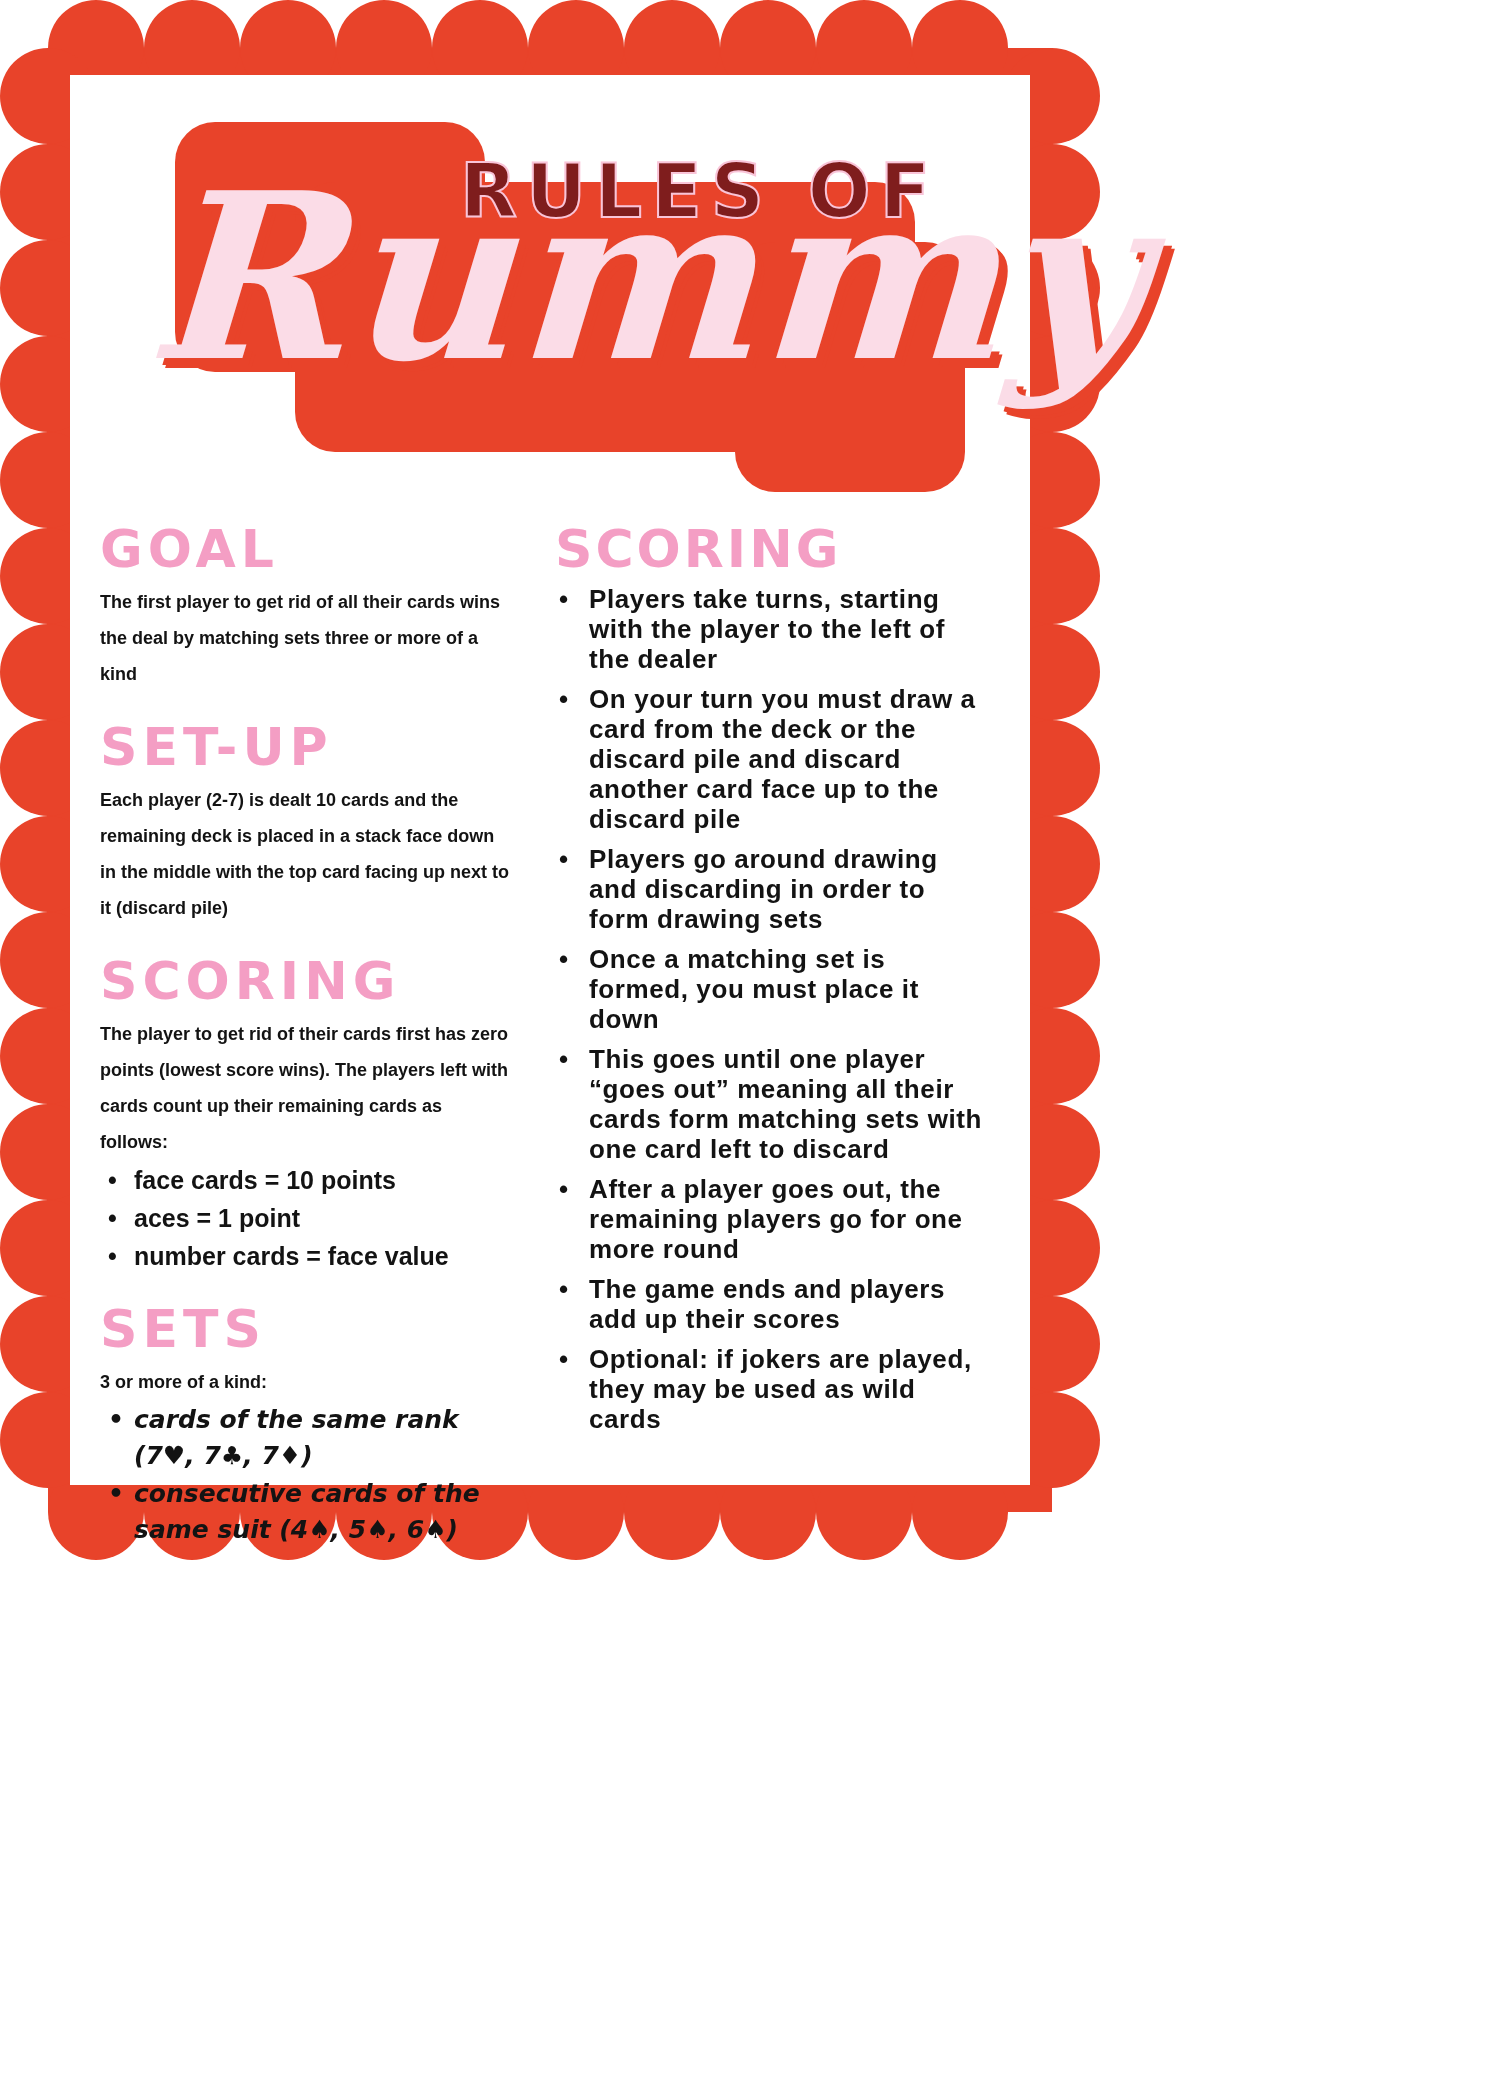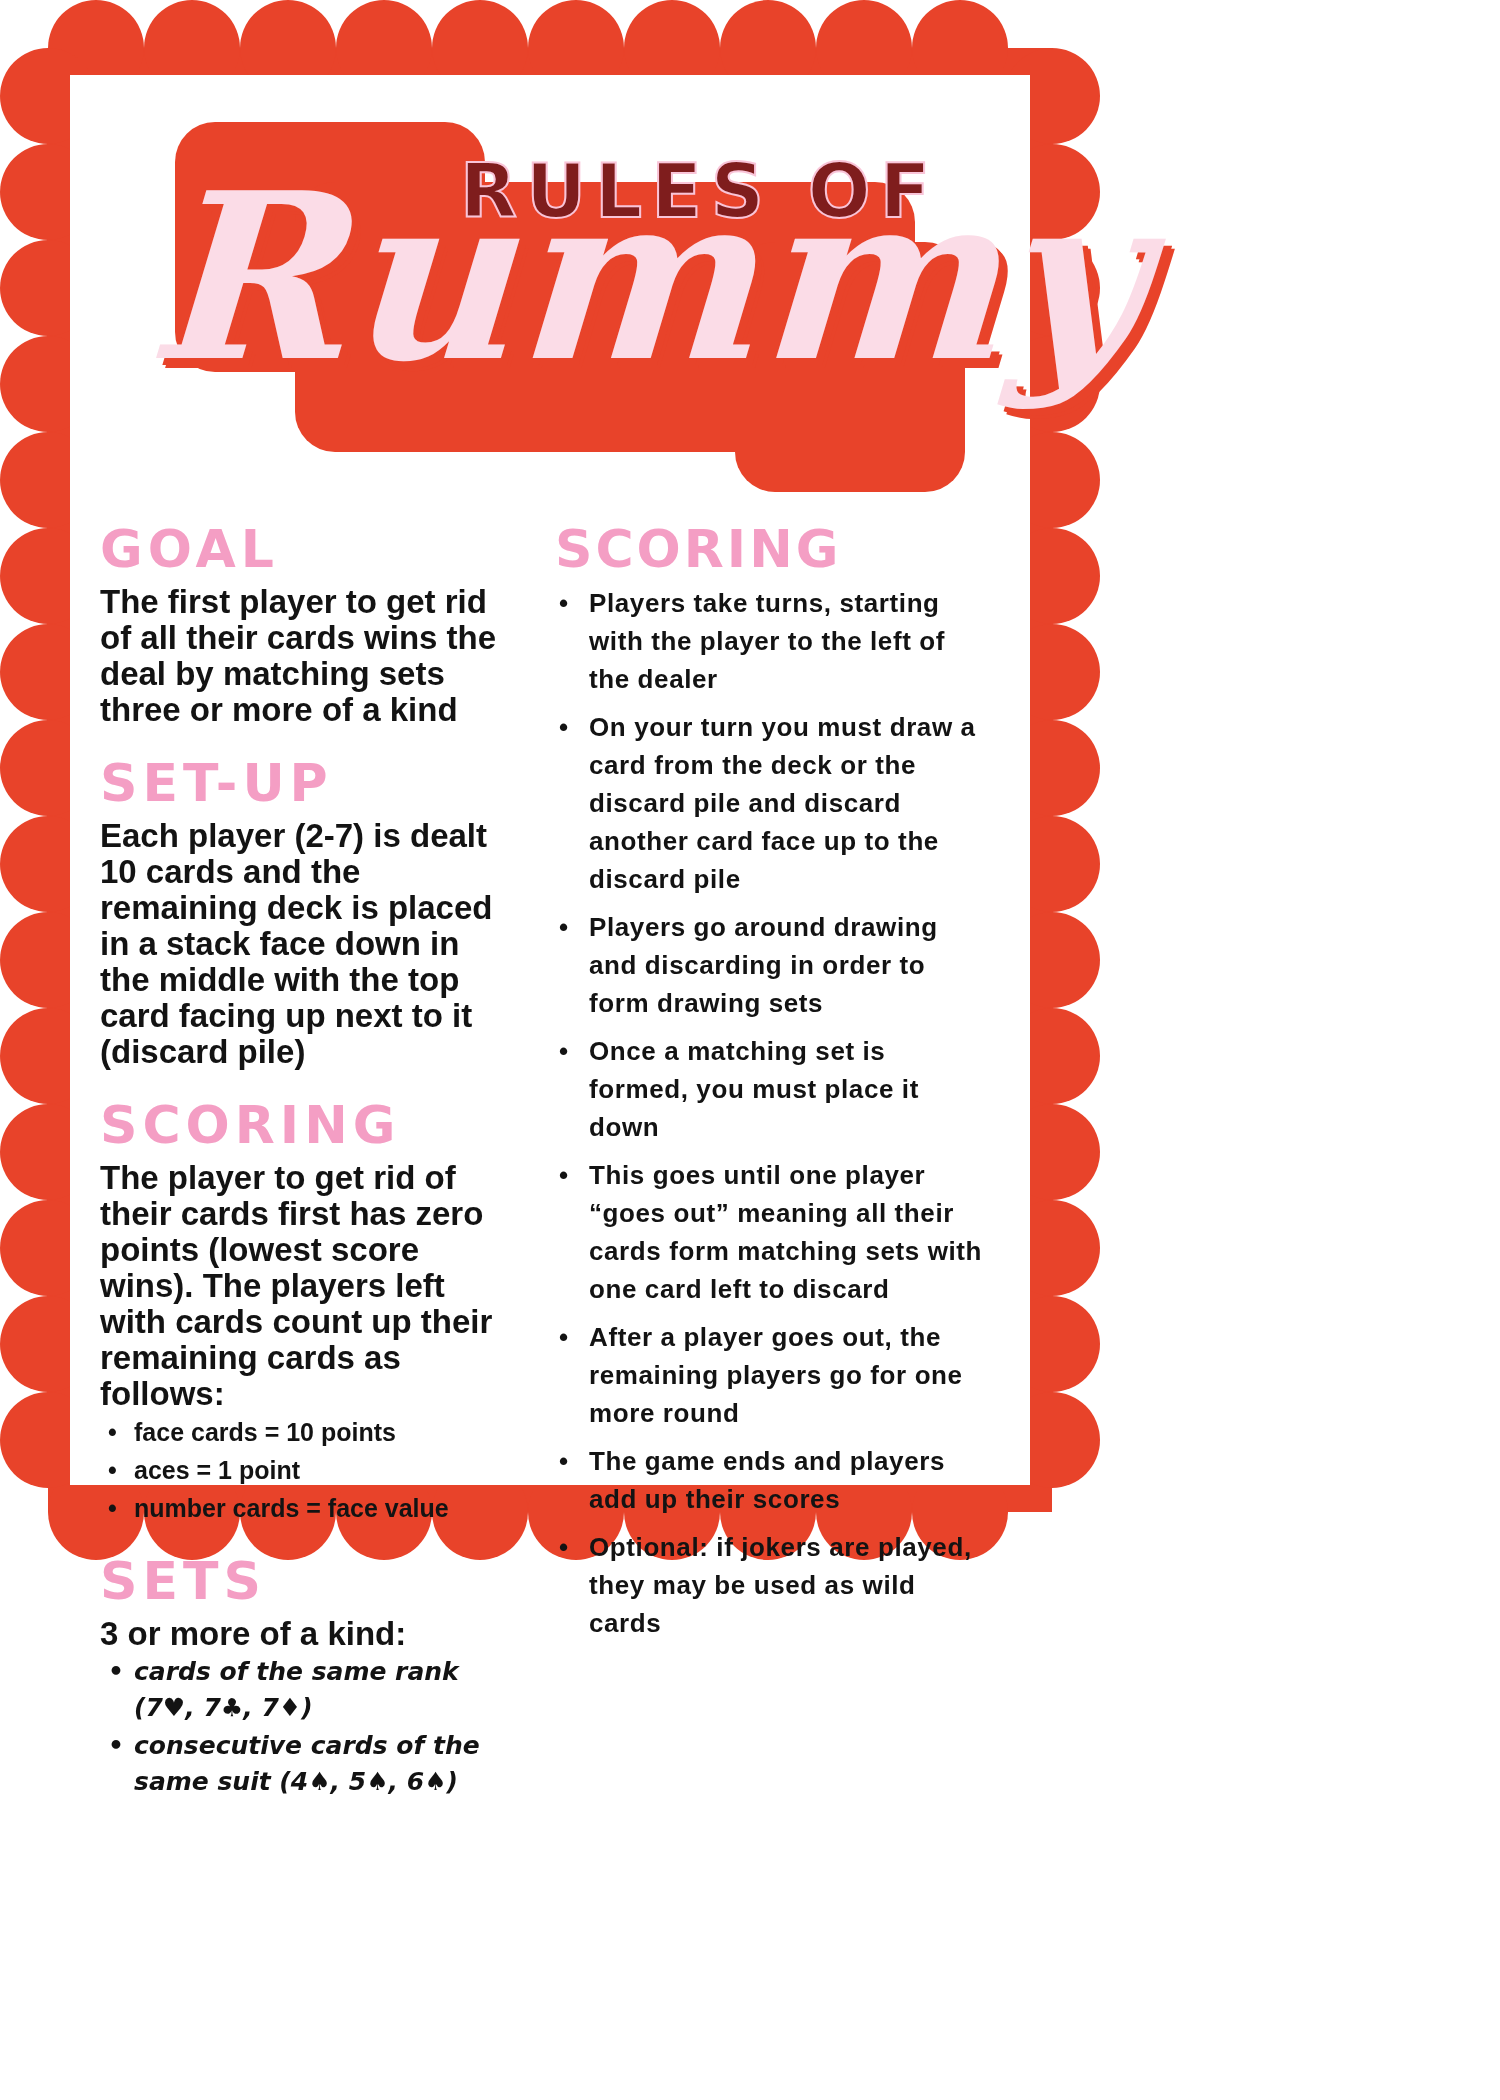--- a/index.html
+++ b/index.html
@@ -123,21 +123,21 @@
   h2.gameplay {
     font-size: 52px;
     letter-spacing: 3px;
   }
   .sec { margin-bottom: 26px; }
   .sec:last-child { margin-bottom: 0; }
 
   p.body {
     margin: 0;
     color: #131313;
-    font-size: 33px;
+    font-size: 18px;
     line-height: 36px;
     font-weight: bold;
     letter-spacing: 0px;
   }
   ul.dots {
     margin: 2px 0 0 0;
     padding: 0 0 0 34px;
     list-style: none;
   }
   ul.dots li {
@@ -150,21 +150,21 @@
   }
   ul.dots li::before {
     content: "•";
     position: absolute;
     left: -26px;
     top: 0;
   }
 
   .col-right ul.dots li {
     font-size: 26px;
-    line-height: 38px;
+    line-height: 30px;
     letter-spacing: 0.6px;
     margin-bottom: 10px;
     padding-left: 4px;
   }
   .col-right ul.dots { padding-left: 30px; }
   .col-right ul.dots li::before { left: -26px; }
 
   .suit { font-family: "DejaVu Sans", sans-serif; font-style: italic; }
 </style>
 </head>

